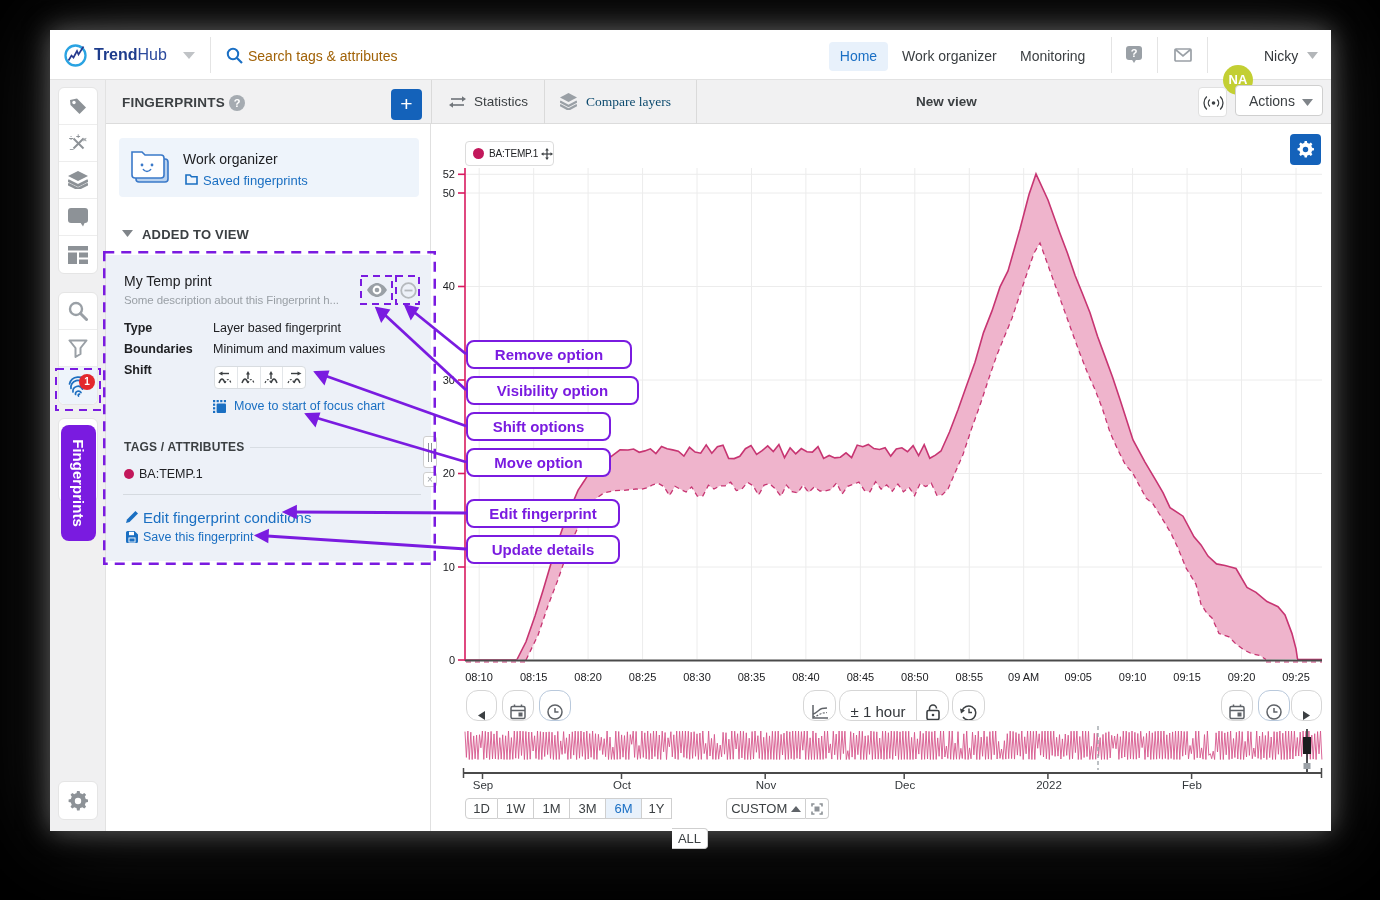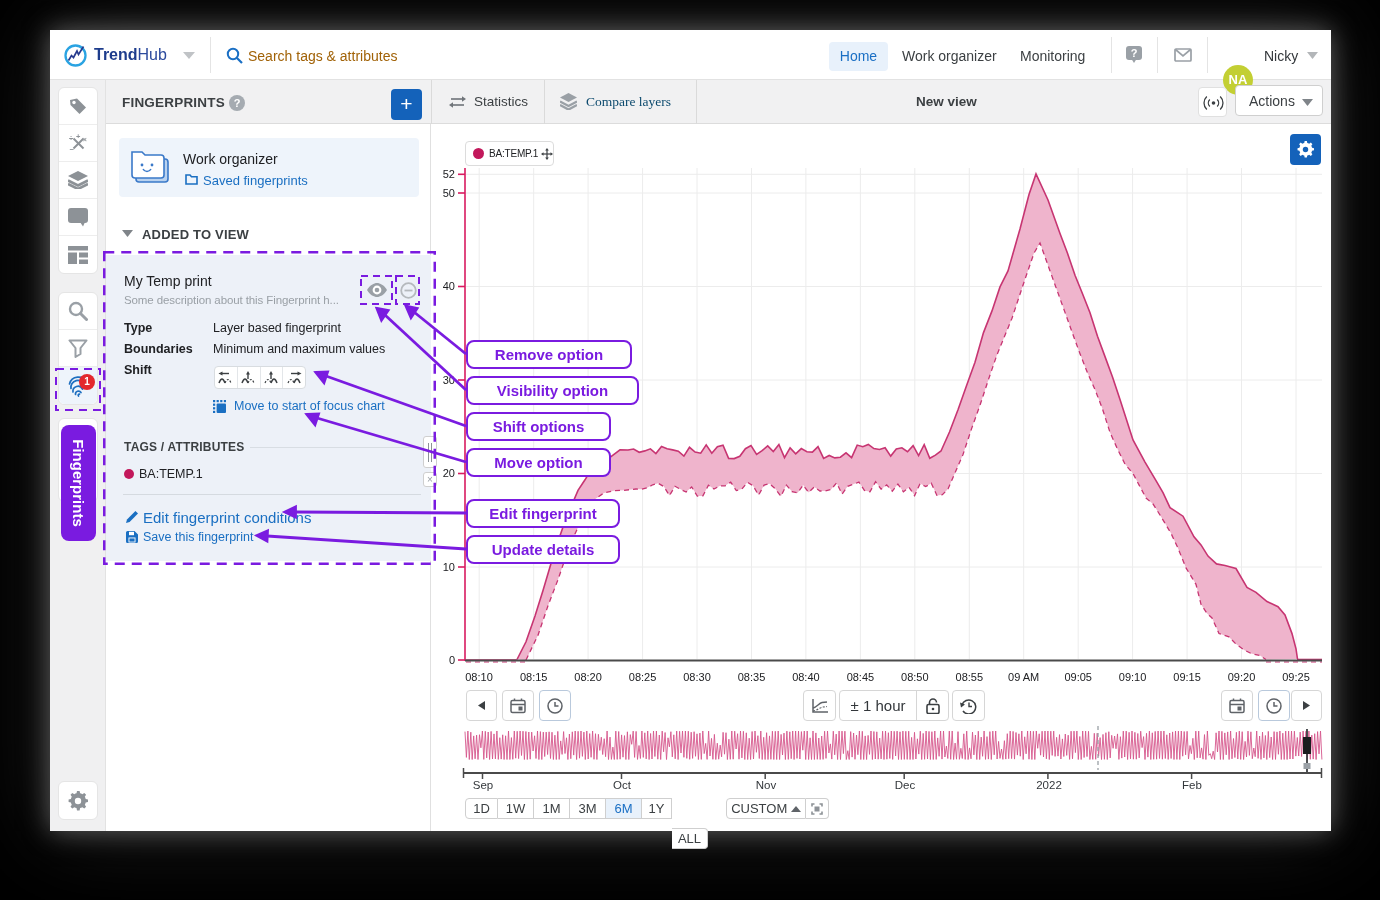--- a/index.html
+++ b/index.html
@@ -12,21 +12,21 @@
 .navlink { position:absolute; top:12px; height:28px; line-height:28px; font-size:14px; color:#3c4043; white-space:nowrap; }
 #toolrow { position:absolute; left:0; top:50px; width:1281px; height:44px; background:#f1f1f2; border-bottom:1px solid #dcdcdc; }
 .trsep { position:absolute; top:0; width:1px; height:44px; background:#dadada; }
 #rail { position:absolute; left:0; top:50px; width:56px; height:751px; background:#f0f0f1; border-right:1px solid #e2e2e2; }
 .railbox { position:absolute; left:8px; width:40px; background:#fff; border:1px solid #e5e5e5; border-radius:6px; }
 .railcell { width:38px; height:37px; display:flex; align-items:center; justify-content:center; border-bottom:1px solid #ededed; }
 .railcell:last-child { border-bottom:none; }
 #panel { position:absolute; left:56px; top:94px; width:325px; height:707px; background:#fff; border-right:1px solid #e0e0e0; }
 #chartbg { position:absolute; left:381px; top:94px; width:900px; height:707px; background:#fff; }
 .callout { position:absolute; height:29px; background:#fff; border:2px solid #7a1be0; border-radius:8px; color:#7a1be0; font-weight:bold; font-size:15px; text-align:center; line-height:25px; z-index:60; white-space:nowrap; }
-.cbtn { position:absolute; height:31px; background:#fff; border:1px solid #d6d6d6; border-radius:4px; display:flex; align-items:center; justify-content:center; }
+.cbtn { position:absolute; height:31px; background:#fff; border:1px solid #d6d6d6; border-radius:12px; display:flex; align-items:flex-end; justify-content:center; }
 .seg { display:flex; align-items:center; justify-content:center; font-size:13px; color:#3c4043; background:#fff; border:1px solid #cfcfcf; border-left:none; height:21px; }
 .seg:first-child { border-left:1px solid #cfcfcf; border-radius:4px 0 0 4px; }
 .seg:last-child { border-radius:0 4px 4px 0; }
 </style>
 </head>
 <body>
 <div id="win">
   <div id="topbar"></div>
   <div id="toolrow"></div>
   <div id="rail"></div>

